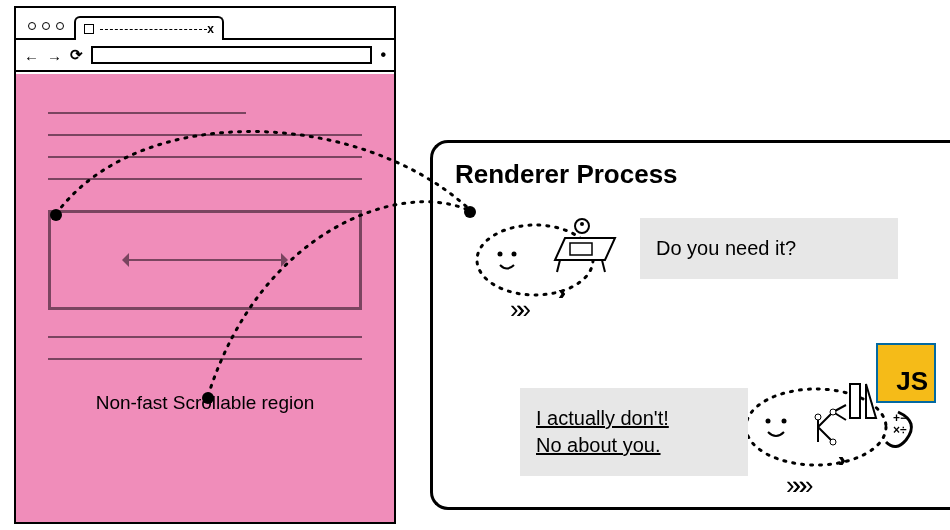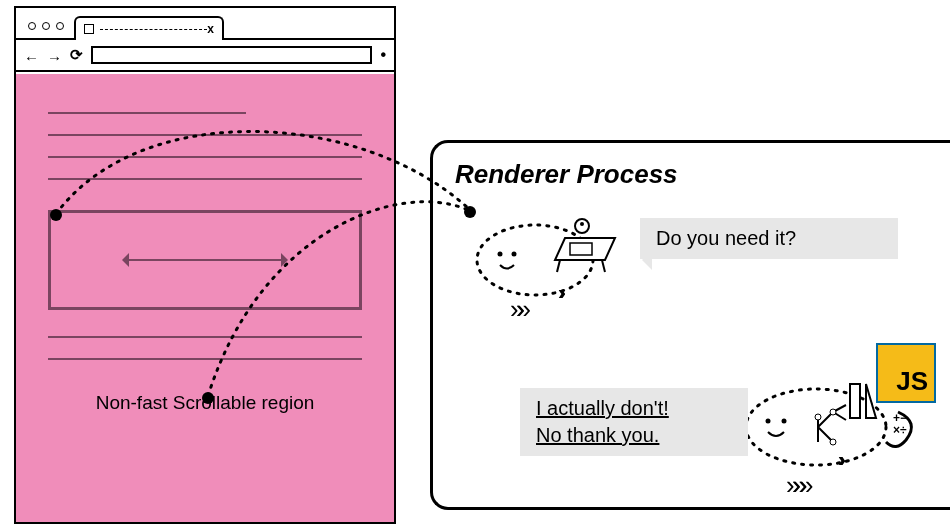--- a/index.html
+++ b/index.html
@@ -98,26 +98,25 @@
     border: 3px solid #000;
     border-right: none;
     border-radius: 18px 0 0 18px;
     background:#fff;
     padding: 16px 10px 10px 22px;
   }
   .renderer h2 {
     font-size: 26px;
     font-weight: 700;
     margin-bottom: 6px;
-    font-style: italic;
   }
 
   .bubble {
     background: #e7e7e7;
-    padding: 7px 16px;
+    padding: 17px 16px;
     font-size: 20px;
     line-height: 1.35;
     position: absolute;
   }
   .bubble1 { left: 640px; top: 218px; width: 258px;}
   .bubble2 { left: 520px; top: 388px; width: 228px; text-decoration: underline;}
 
   .speech-tail {
     position:absolute; width:0; height:0;
     border: 10px solid transparent;
@@ -252,21 +251,21 @@
 </div>
 
 <div class="speech-tail tail1"></div>
 <div class="bubble bubble1">
   <div>Do you need it?</div>
 </div>
 
 <div class="speech-tail tail2"></div>
 <div class="bubble bubble2">
   <div>I actually don't!</div>
-  <div>No thank you.</div>
+  <div>No about you.</div>
 </div>
 
 <div class="js-badge">
   <span>JS</span>
 </div>
 
 <div class="dot dot1"></div>
 <div class="dot dot2"></div>
 <div class="dot dot3"></div>
 

